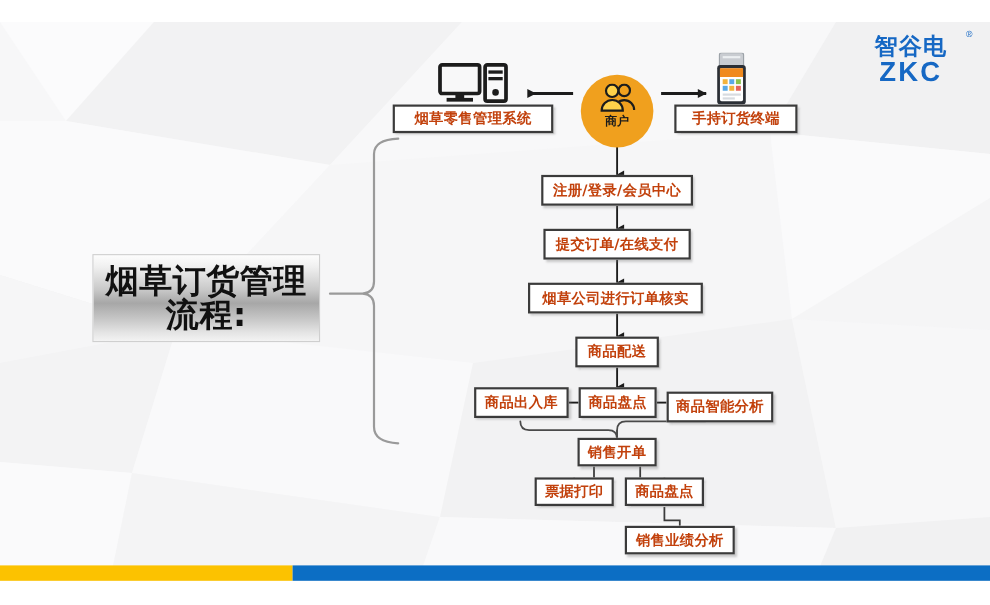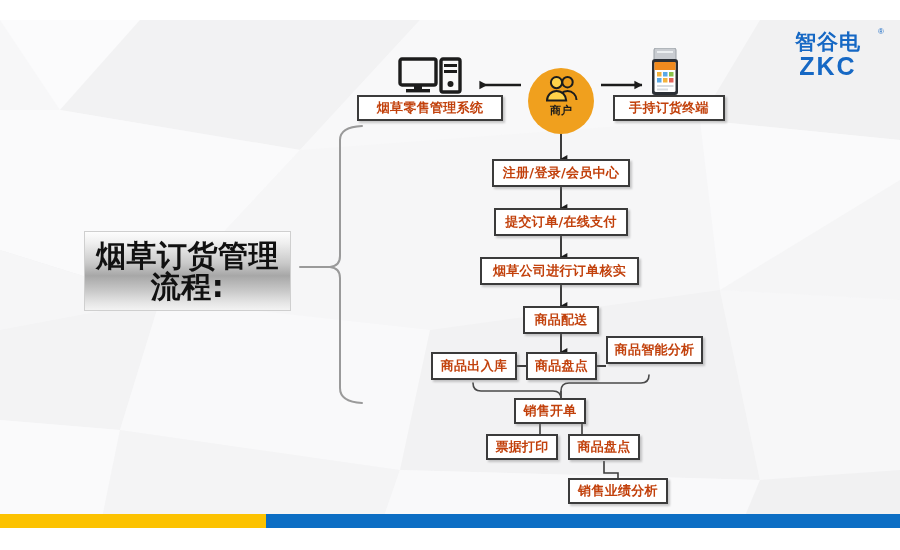--- a/index.html
+++ b/index.html
@@ -317,25 +317,25 @@
   </div>
 
   <div class="fbox" style="left:431px; top:352px; width:86px; height:28px;">
     <span>商品出入库</span>
   </div>
 
   <div class="fbox" style="left:526px; top:352px; width:71px; height:28px;">
     <span>商品盘点</span>
   </div>
 
-  <div class="fbox" style="left:606px; top:336px; width:97px; height:28px;">
+  <div class="fbox" style="left:606px; top:356px; width:97px; height:28px;">
     <span>商品智能分析</span>
   </div>
 
-  <div class="fbox" style="left:514px; top:398px; width:72px; height:26px;">
+  <div class="fbox" style="left:525px; top:398px; width:72px; height:26px;">
     <span>销售开单</span>
   </div>
 
   <div class="fbox" style="left:486px; top:434px; width:72px; height:26px;">
     <span>票据打印</span>
   </div>
 
   <div class="fbox" style="left:568px; top:434px; width:72px; height:26px;">
     <span>商品盘点</span>
   </div>

